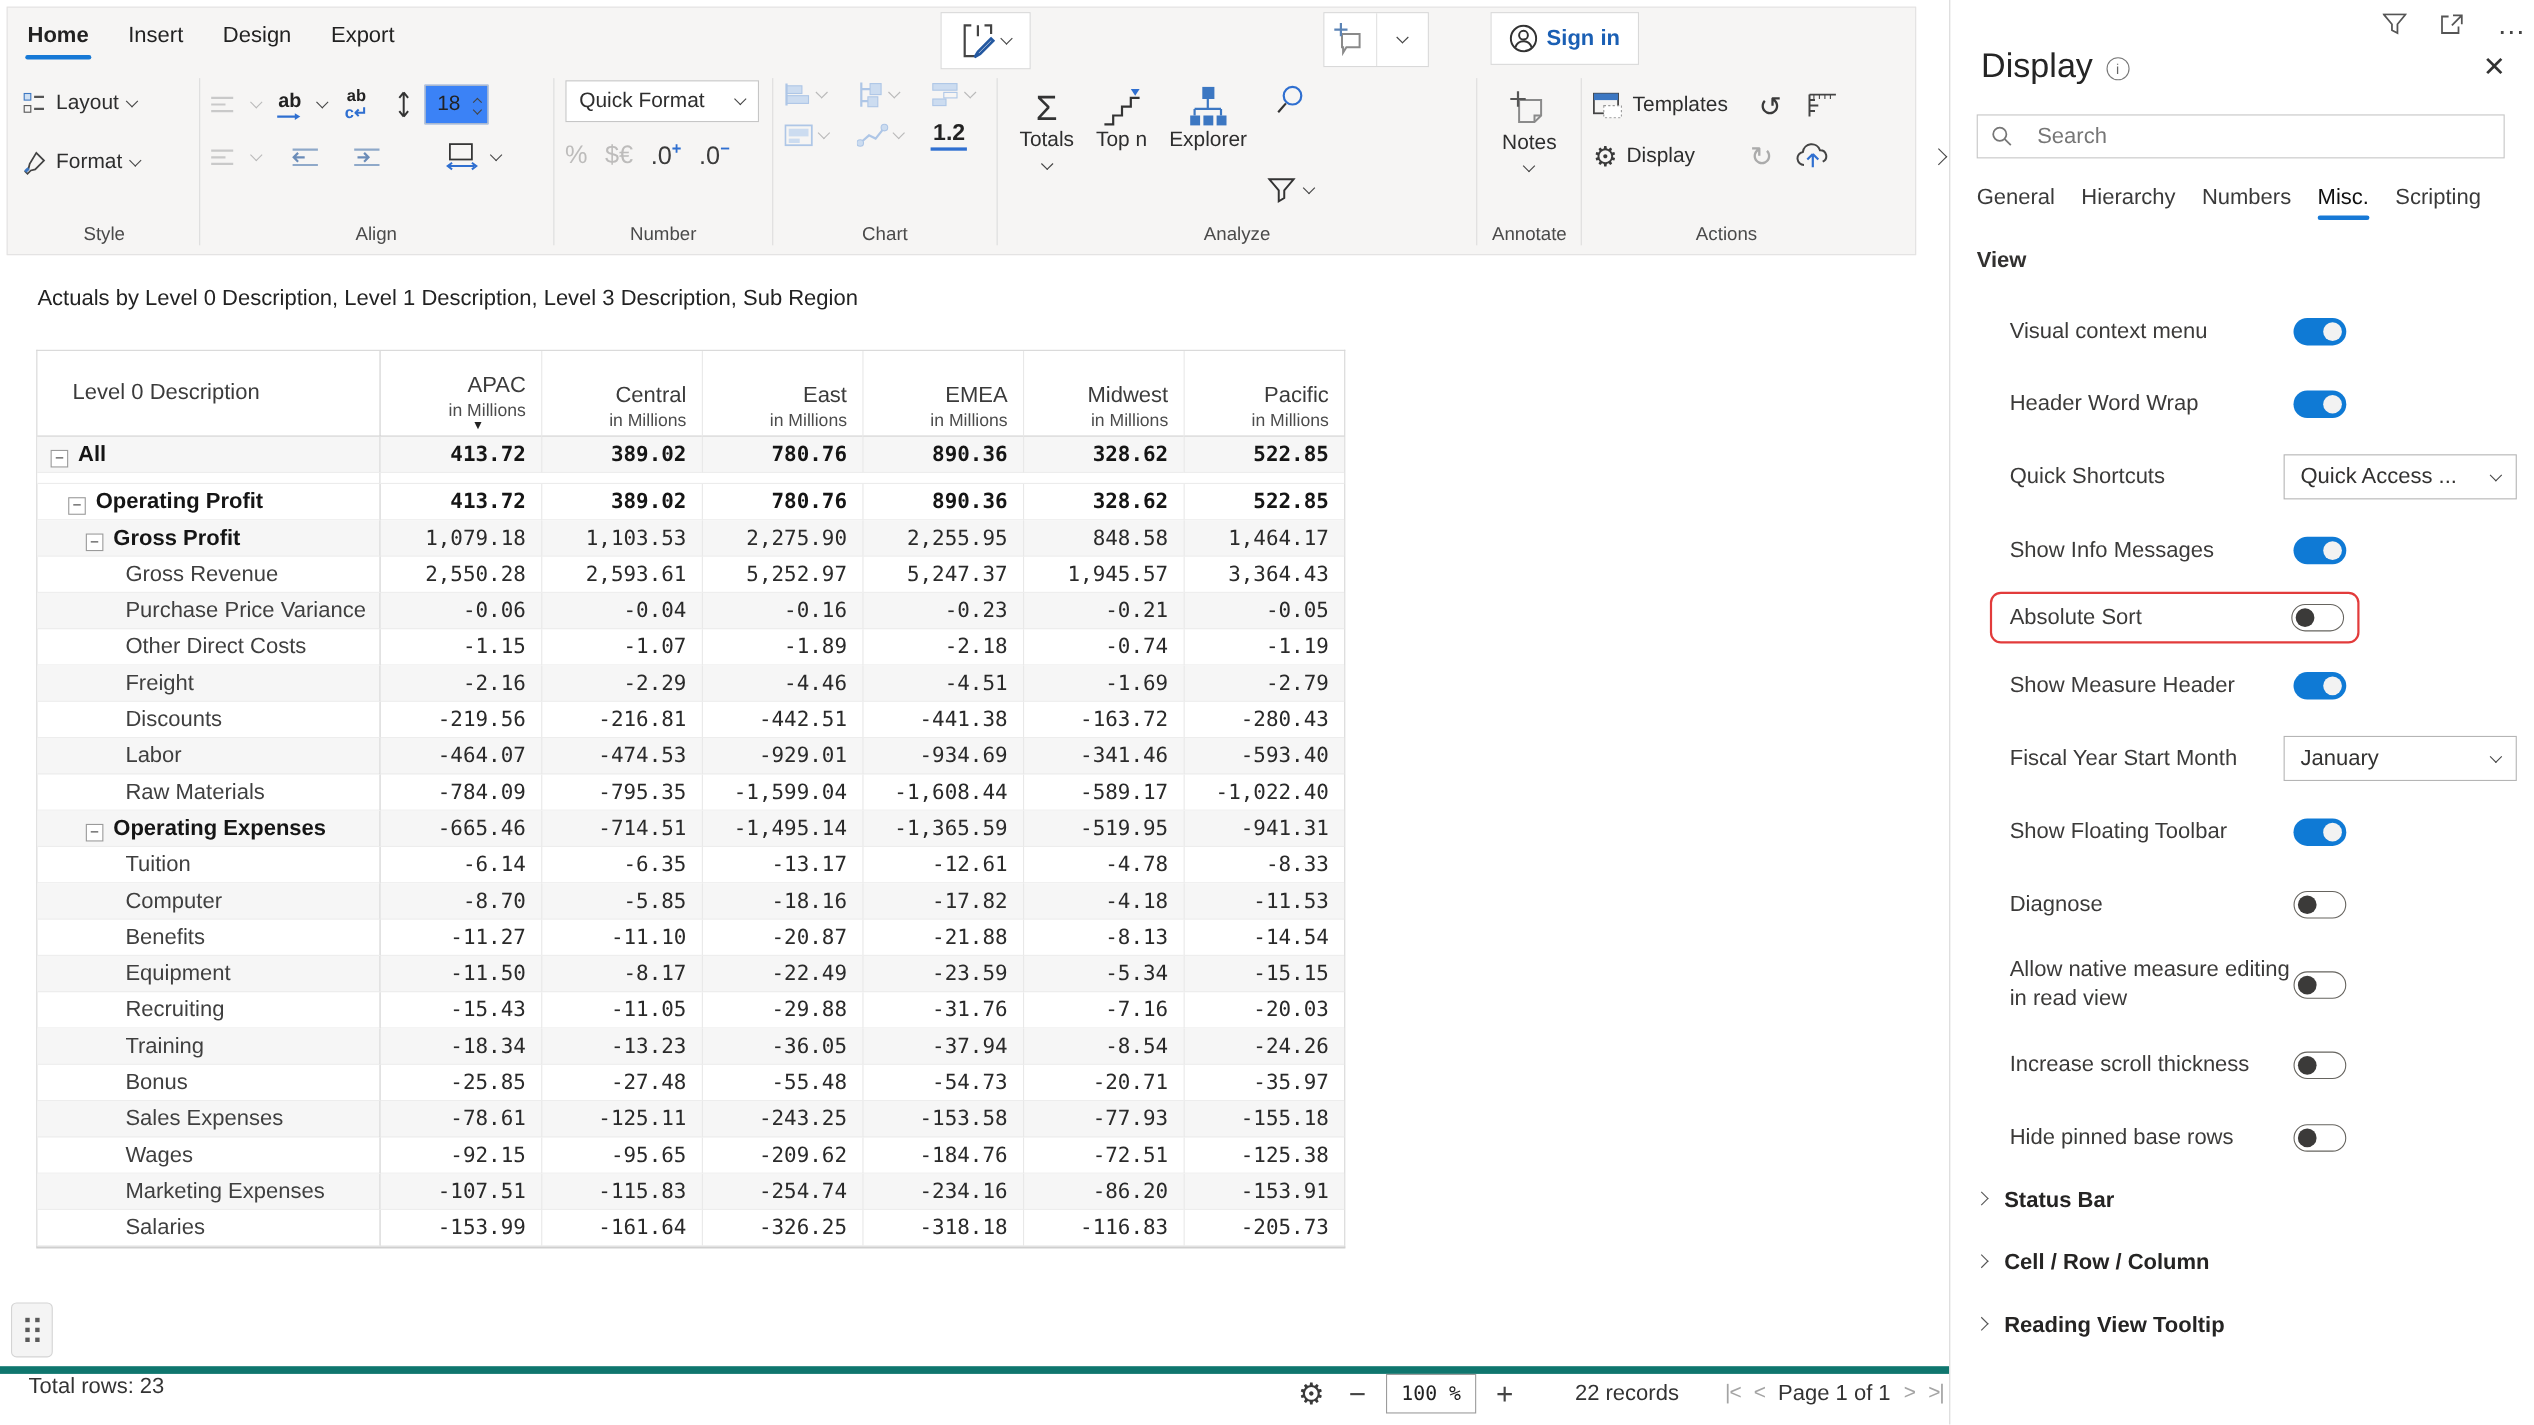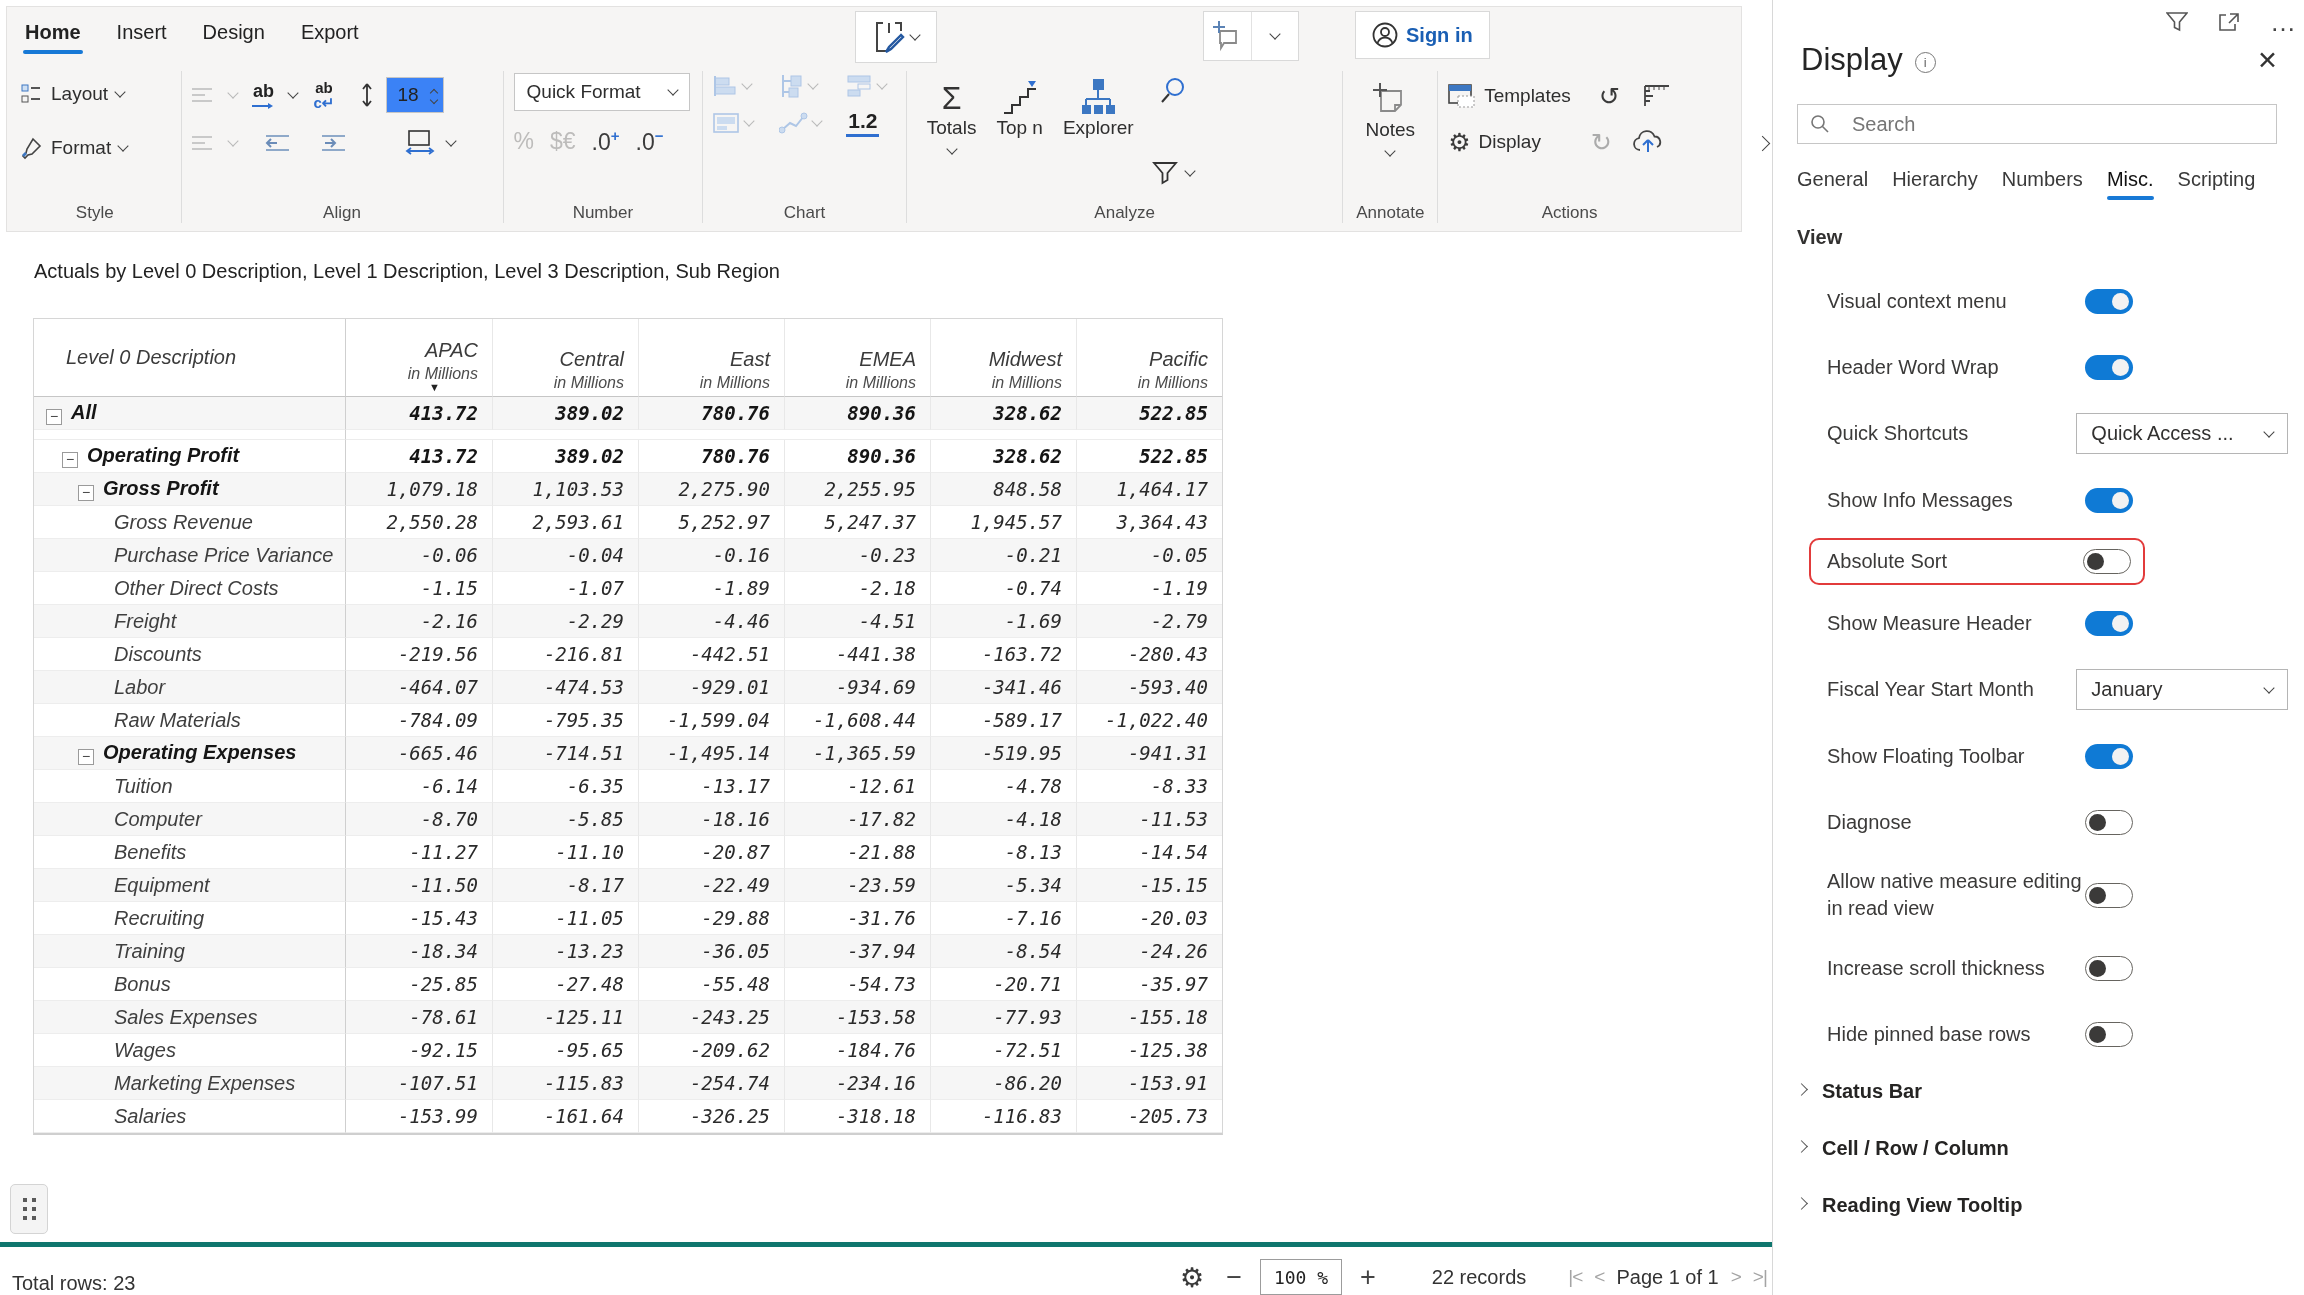--- a/index.html
+++ b/index.html
@@ -52,21 +52,21 @@
   .comment-btn .half + .half { border-left:1px solid #e2e2e2; }
   .signin { left:1348px; top:4px; height:48px; padding:0 16px; gap:8px; }
   .signin span { color:#1a5fb4; font-size:20px; font-weight:bold; }
   .ribbon-collapse { position:absolute; left:1750px; top:128px; color:#444; cursor:pointer; }
   .ribbon-collapse .cv { width:11px; height:11px; }
 
   
   .main { position:absolute; left:0; top:234px; width:1772px; height:1061px; background:#fff; }
   .report-title { position:absolute; left:34px; top:26px; font-size:20px; color:#222; }
   .grid { position:absolute; left:33px; top:84px; border-collapse:separate; border-spacing:0;
-    border:1px solid #d6d6d6; border-bottom:2px solid #cfcfcf; table-layout:fixed;font-style:italic; }
+    border:1px solid #d6d6d6; border-bottom:2px solid #cfcfcf; table-layout:fixed; }
   .grid col.c0 { width:312px; } .grid col.cv6 { width:146px; }
   .grid th, .grid td { height:33px; vertical-align:middle; }
   th.rowhdr { text-align:left; padding-left:32px; font-weight:normal; font-size:20px; color:#3b3b3b;
     border-bottom:1px solid #c6c6c6; border-right:1px solid #cfcfcf; height:78px; }
   th.vcol { vertical-align:bottom; text-align:right; padding:8px 14px 4px 0;
     border-bottom:1px solid #c6c6c6; font-weight:normal; }
   th.vcol + th.vcol { border-left:1px solid #e8e8e8; }
   .cname { font-size:20px; color:#3b3b3b; }
   .csub { font-size:16px; color:#4c4c4c; margin-top:3px; }
   .sortmark { font-size:11px; line-height:9px; color:#222; padding-right:38px; }
@@ -77,22 +77,22 @@
   td.vcell + td.vcell { border-left:1px solid #e8e8e8; }
   td.vcell.b, .rlabel.b { font-weight:bold; color:#151515; }
   tr.gap td { height:10px; background:#fff; border-bottom:1px solid #ececec; }
   tr.gap td.gl { border-right:1px solid #cfcfcf; }
   .exp { display:inline-block; width:16px; height:16px; border:1px solid #9a9a9a; background:#fff;
     font-size:14px; line-height:13px; text-align:center; color:#444; margin-right:9px; vertical-align:-2px; }
   .drag-handle { position:absolute; left:10px; top:950px; width:38px; height:50px; background:#f4f4f4;
     border:1px solid #d4d4d4; border-radius:5px; display:flex; align-items:center; justify-content:center; cursor:grab; }
   .dots { display:grid; grid-template-columns:4px 4px; gap:5px; }
   .dots i { width:4px; height:4px; background:#5a5a5a; }
-  .statusbar { position:absolute; left:0; right:0; top:1008px; height:53px; border-top:5px solid #0f766e;
-    display:flex; align-items:flex-end; font-size:20px; color:#333; padding:0 12px; }
+  .statusbar { position:absolute; left:0; right:0; top:1008px; height:53px; border-top:7px solid #0f766e;
+    display:flex; align-items:flex-start; font-size:20px; color:#333; padding:0 26px; }
   .sb-right { position:absolute; left:1180px; display:flex; align-items:center; }
   .zoombox { width:82px; height:36px; border:1px solid #9c9c9c; display:flex; align-items:center;
     justify-content:center; font-size:18px; color:#222; margin:0 18px; font-family:"DejaVu Sans Mono", monospace; }
   .zbtn { font-size:27px; color:#444; cursor:pointer; line-height:1; }
   .records { margin-left:56px; }
   .pager { margin-left:42px; display:flex; align-items:center; gap:12px; }
   .pager .nav { color:#a4a4a4; font-size:19px; cursor:pointer; letter-spacing:-1px; }
 
   
   .panel { position:absolute; left:1772px; top:0; width:532px; height:1295px; background:#fff;

